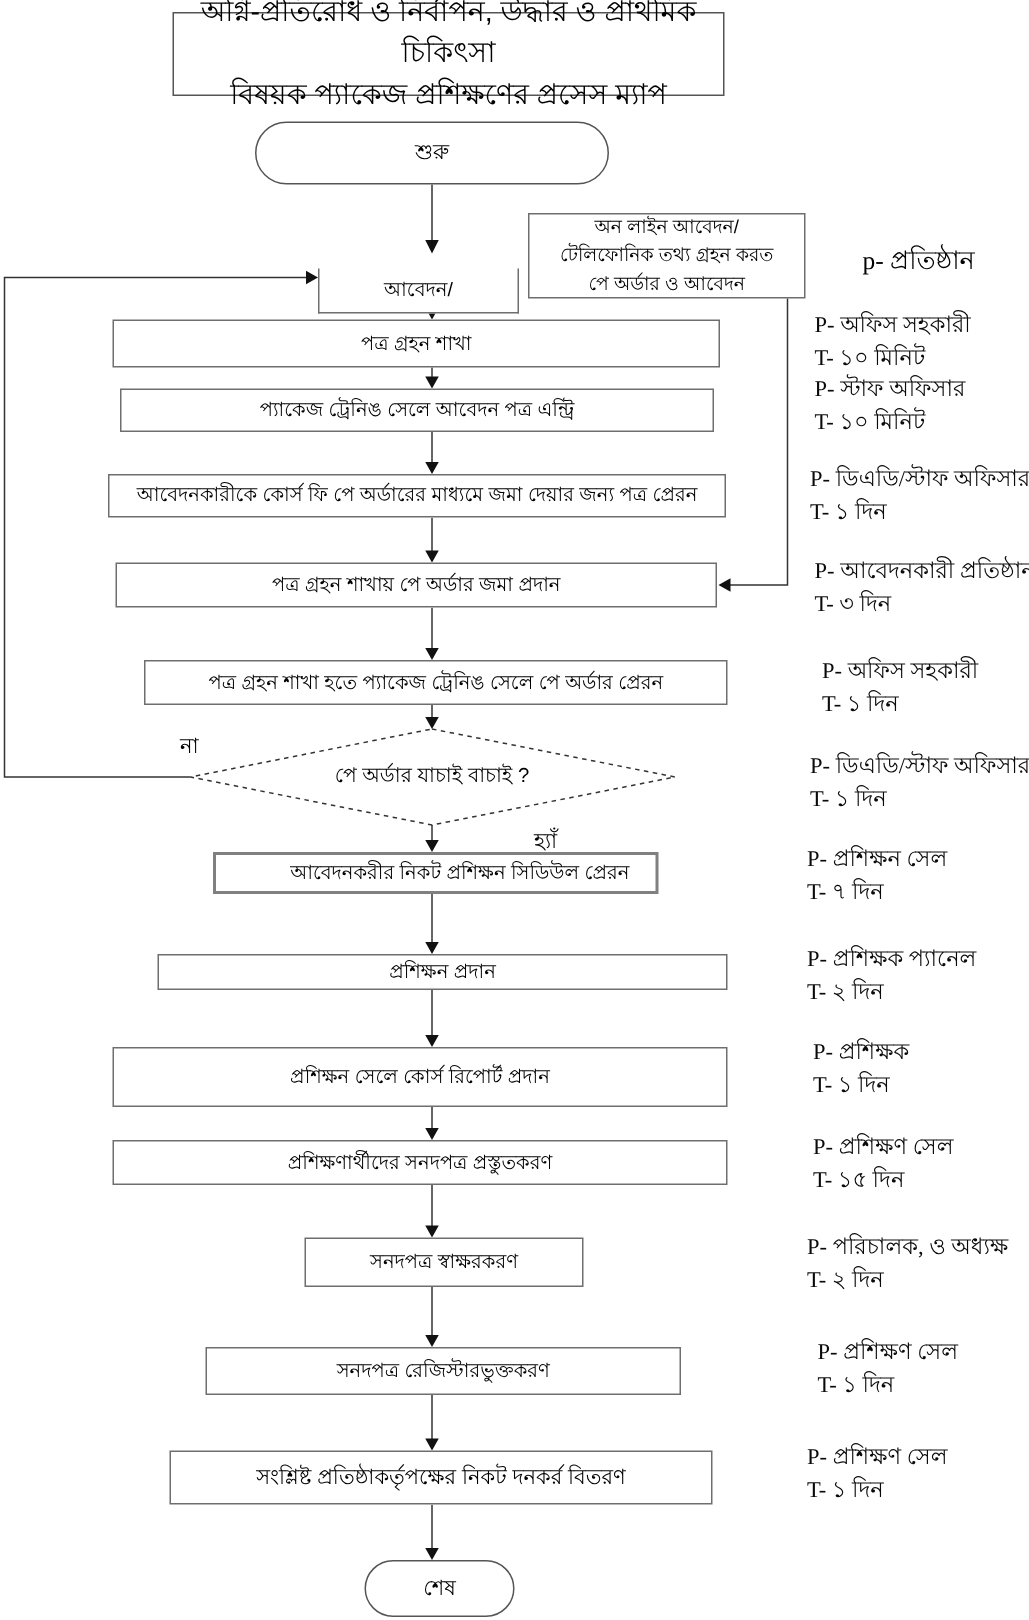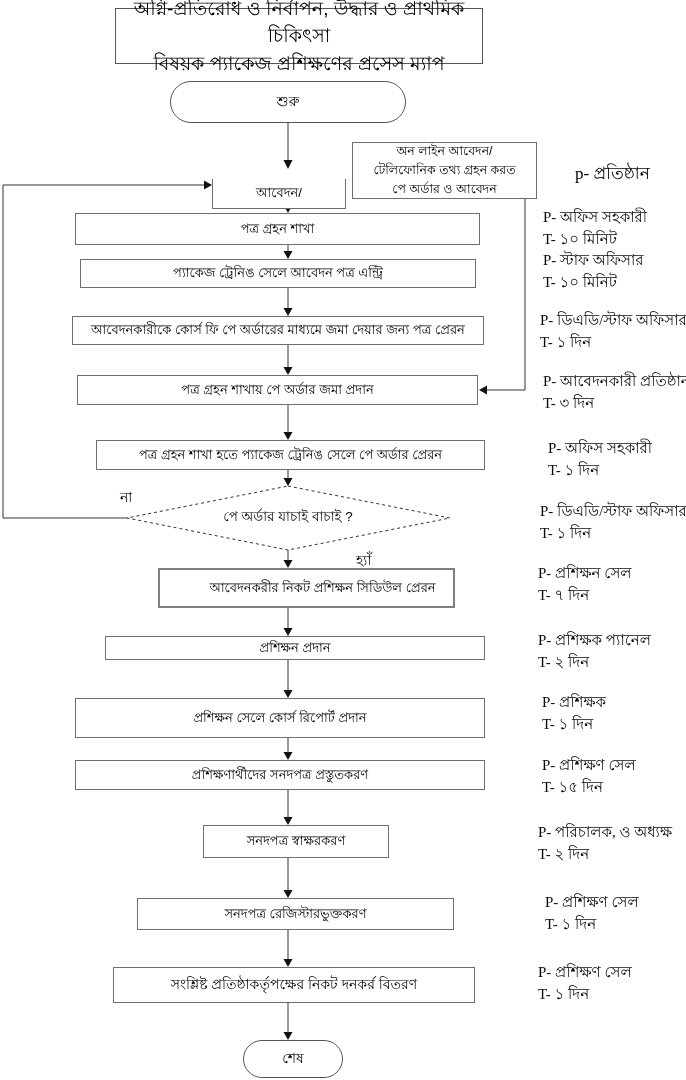--- a/index.html
+++ b/index.html
@@ -95,21 +95,21 @@
 
   <div class="node" style="left:77px;top:375px;width:401px;height:30px;">পত্র গ্রহন শাখায় পে অর্ডার জমা প্রদান</div>
 
   <div class="node" style="left:96px;top:440px;width:389px;height:30px;">পত্র গ্রহন শাখা হতে প্যাকেজ ট্রেনিঙ সেলে পে অর্ডার প্রেরন</div>
 
   <div class="diamond-label">পে অর্ডার যাচাই বাচাই ?</div>
 
   <div class="freetext" style="left:120px;top:486px;">না</div>
   <div class="freetext" style="left:356px;top:549px;">হ্যাঁ</div>
 
-  <div class="node thick" style="left:158px;top:568px;width:297px;height:40px;padding-left:32px;">আবেদনকরীর নিকট প্রশিক্ষন সিডিউল প্রেরন</div>
+  <div class="node thick" style="left:142px;top:568px;width:297px;height:28px;padding-left:32px;">আবেদনকরীর নিকট প্রশিক্ষন সিডিউল প্রেরন</div>
 
   <div class="node" style="left:105px;top:636px;width:380px;height:24px;">প্রশিক্ষন প্রদান</div>
 
   <div class="node" style="left:75px;top:698px;width:410px;height:40px;">প্রশিক্ষন সেলে কোর্স রিপোর্ট প্রদান</div>
 
   <div class="node" style="left:75px;top:760px;width:410px;height:30px;">প্রশিক্ষণার্থীদের সনদপত্র প্রস্তুতকরণ</div>
 
   <div class="node" style="left:203px;top:825px;width:186px;height:33px;text-align:right;">সনদপত্র স্বাক্ষরকরণ</div>
 
   <div class="node" style="left:137px;top:898px;width:317px;height:32px;">সনদপত্র রেজিস্টারভুক্তকরণ</div>

